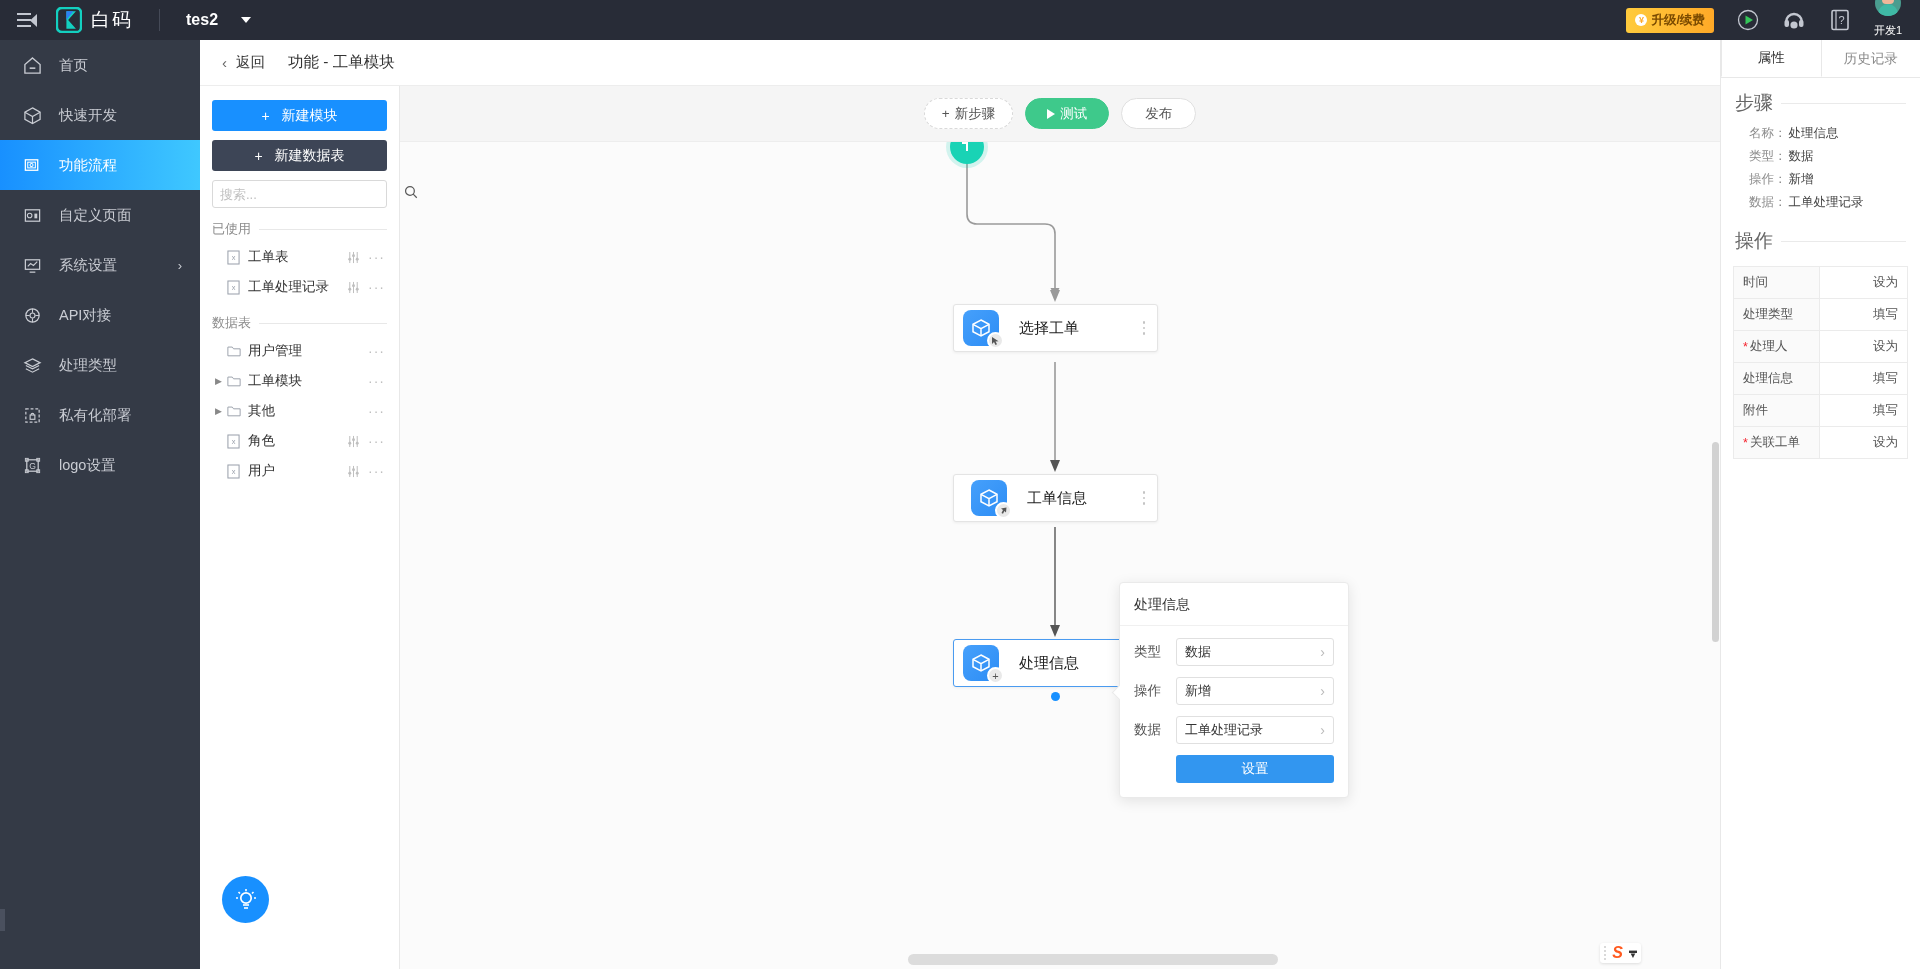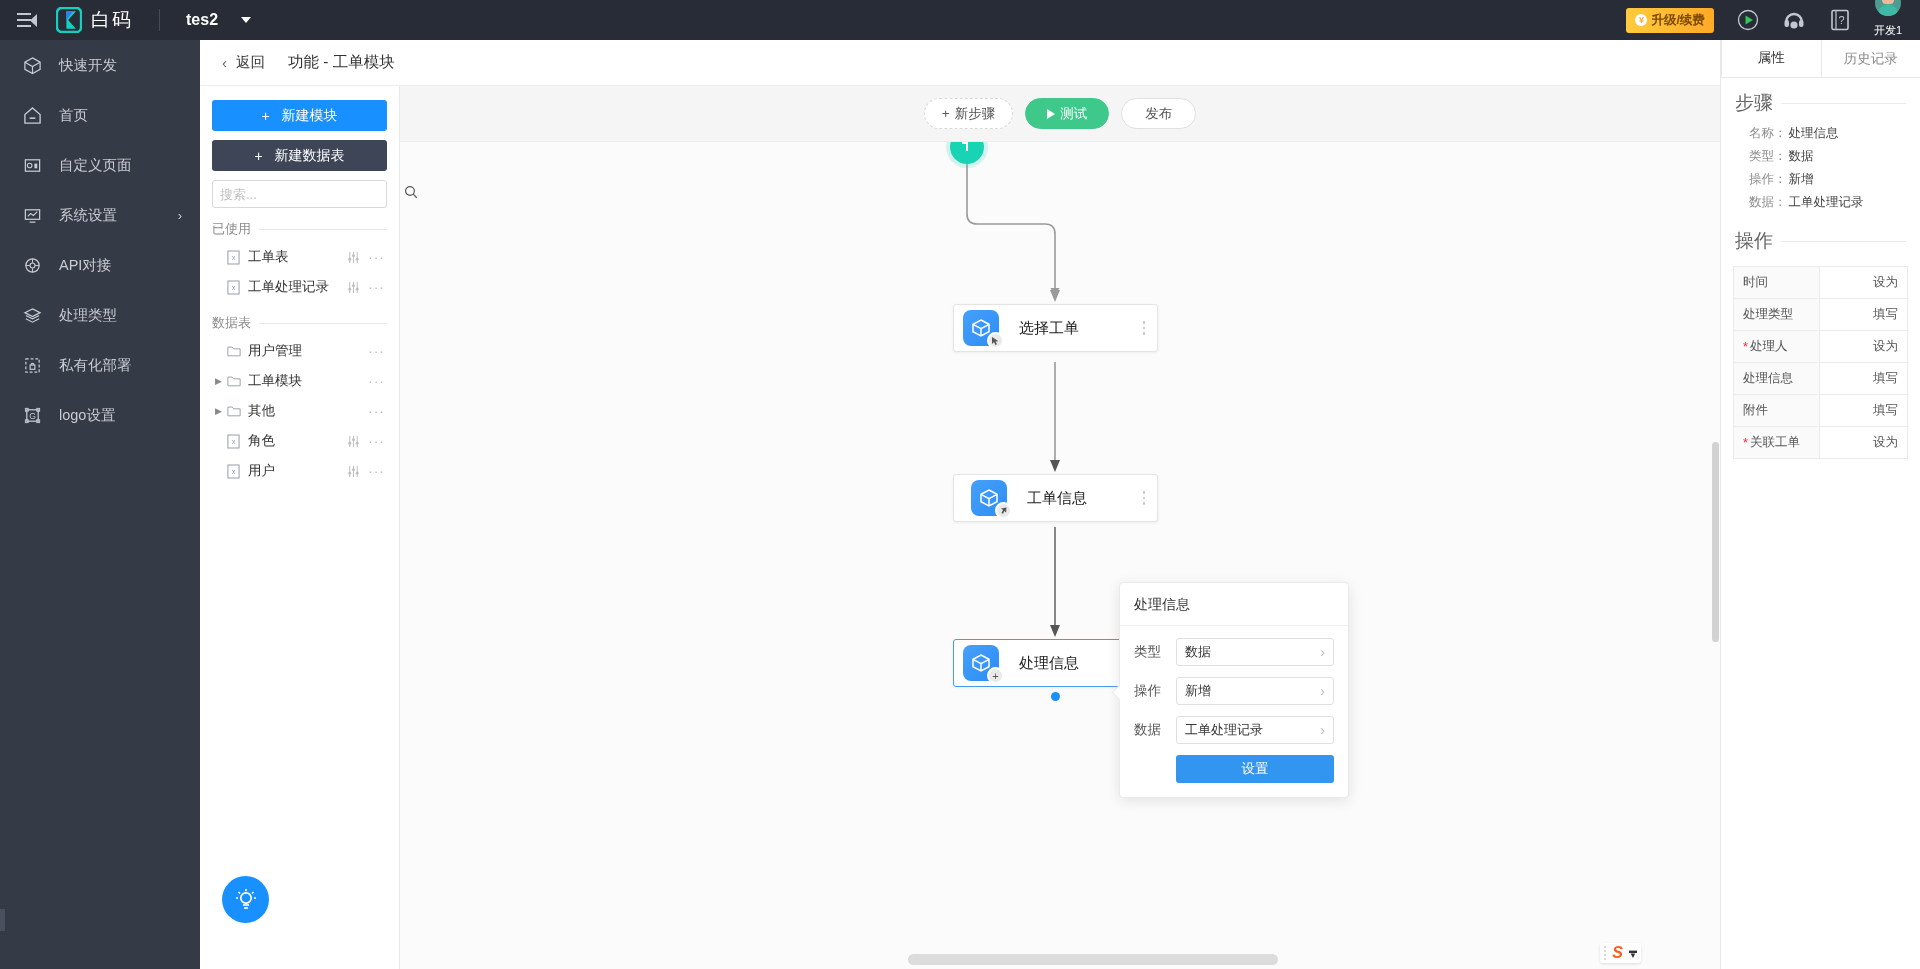--- a/index.html
+++ b/index.html
@@ -290,38 +290,48 @@
         <span class="caret-down"></span>
       </div>
     </div>
   </div>
 
   <div class="leftnav">
 
     <div class="nav-item">
       <span class="nav-ico">
         <svg width="19" height="19" viewBox="0 0 20 20">
-            <path d="M10 2 L18 6.5 L18 14 L10 18.5 L2 14 L2 6.5 Z" fill="none" stroke="#c9ccd3" stroke-width="1.3"></path>
-            <path d="M2 6.5 L10 11 L18 6.5 M10 11 L10 18.5" fill="none" stroke="#c9ccd3" stroke-width="1.3"></path>
-          </svg>
-      </span>
-      <span>快速开发</span>
+            <path d="M10 2 L18 9 L18 18 L2 18 L2 9 Z" fill="none" stroke="#c9ccd3" stroke-width="1.4"></path>
+            <rect x="7" y="12" width="6" height="1.6" fill="#c9ccd3"></rect>
+          </svg>
+      </span>
+      <span>首页</span>
     </div>
 
     <div class="nav-item">
       <span class="nav-ico">
         <svg width="19" height="19" viewBox="0 0 20 20">
-            <path d="M10 2 L18 9 L18 18 L2 18 L2 9 Z" fill="none" stroke="#c9ccd3" stroke-width="1.4"></path>
-            <rect x="7" y="12" width="6" height="1.6" fill="#c9ccd3"></rect>
-          </svg>
-      </span>
-      <span>首页</span>
-    </div>
-
-
+            <path d="M10 2 L18 6.5 L18 14 L10 18.5 L2 14 L2 6.5 Z" fill="none" stroke="#c9ccd3" stroke-width="1.3"></path>
+            <path d="M2 6.5 L10 11 L18 6.5 M10 11 L10 18.5" fill="none" stroke="#c9ccd3" stroke-width="1.3"></path>
+          </svg>
+      </span>
+      <span>快速开发</span>
+    </div>
+
+
+    <div class="nav-item active">
+      <span class="nav-ico">
+        <svg width="19" height="19" viewBox="0 0 20 20">
+            <rect x="2.5" y="4" width="13" height="11" fill="none" stroke="#fff" stroke-width="1.4"></rect>
+            <rect x="5" y="6.5" width="8" height="6" fill="none" stroke="#fff" stroke-width="1.1"></rect>
+            <circle cx="9" cy="9.5" r="1.6" fill="none" stroke="#fff" stroke-width="1.1"></circle>
+          </svg>
+      </span>
+      <span>功能流程</span>
+    </div>
 
     <div class="nav-item">
       <span class="nav-ico">
         <svg width="19" height="19" viewBox="0 0 20 20">
             <rect x="2.5" y="4" width="15" height="12" fill="none" stroke="#c9ccd3" stroke-width="1.3"></rect>
             <circle cx="7" cy="10" r="2.4" fill="none" stroke="#c9ccd3" stroke-width="1.1"></circle>
             <rect x="12" y="8" width="3" height="5" fill="#c9ccd3"></rect>
           </svg>
       </span>
       <span>自定义页面</span>

